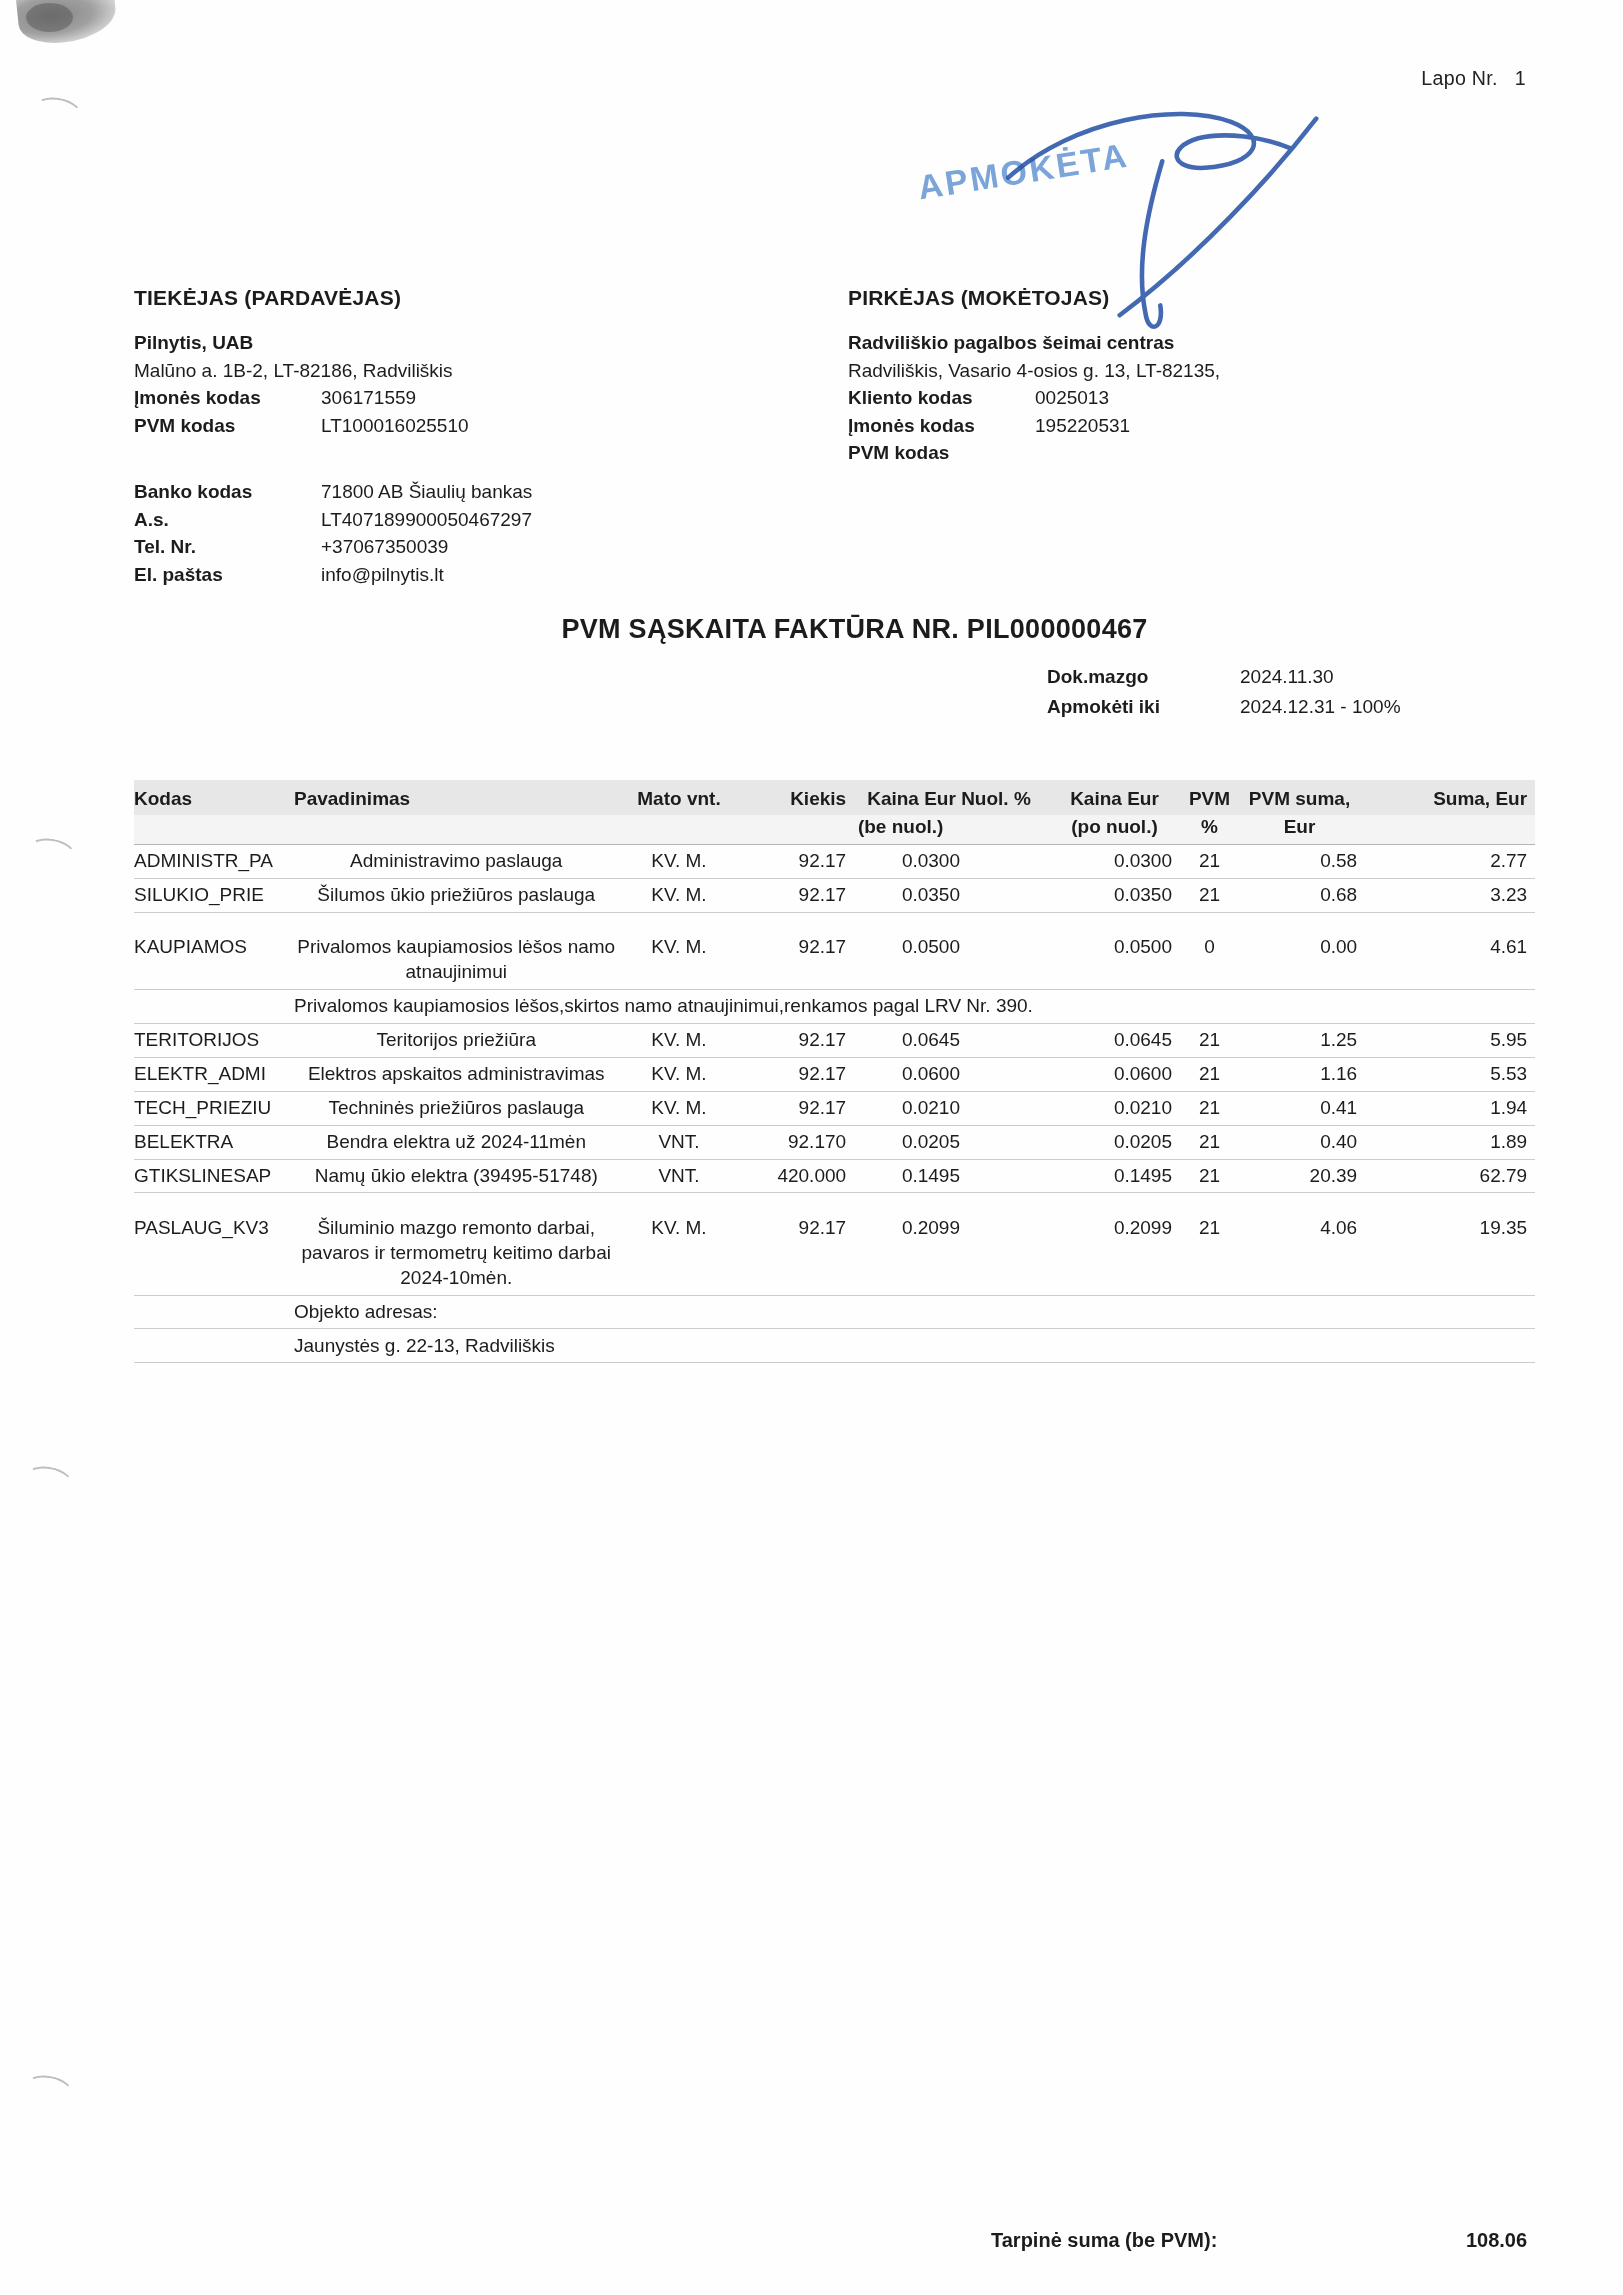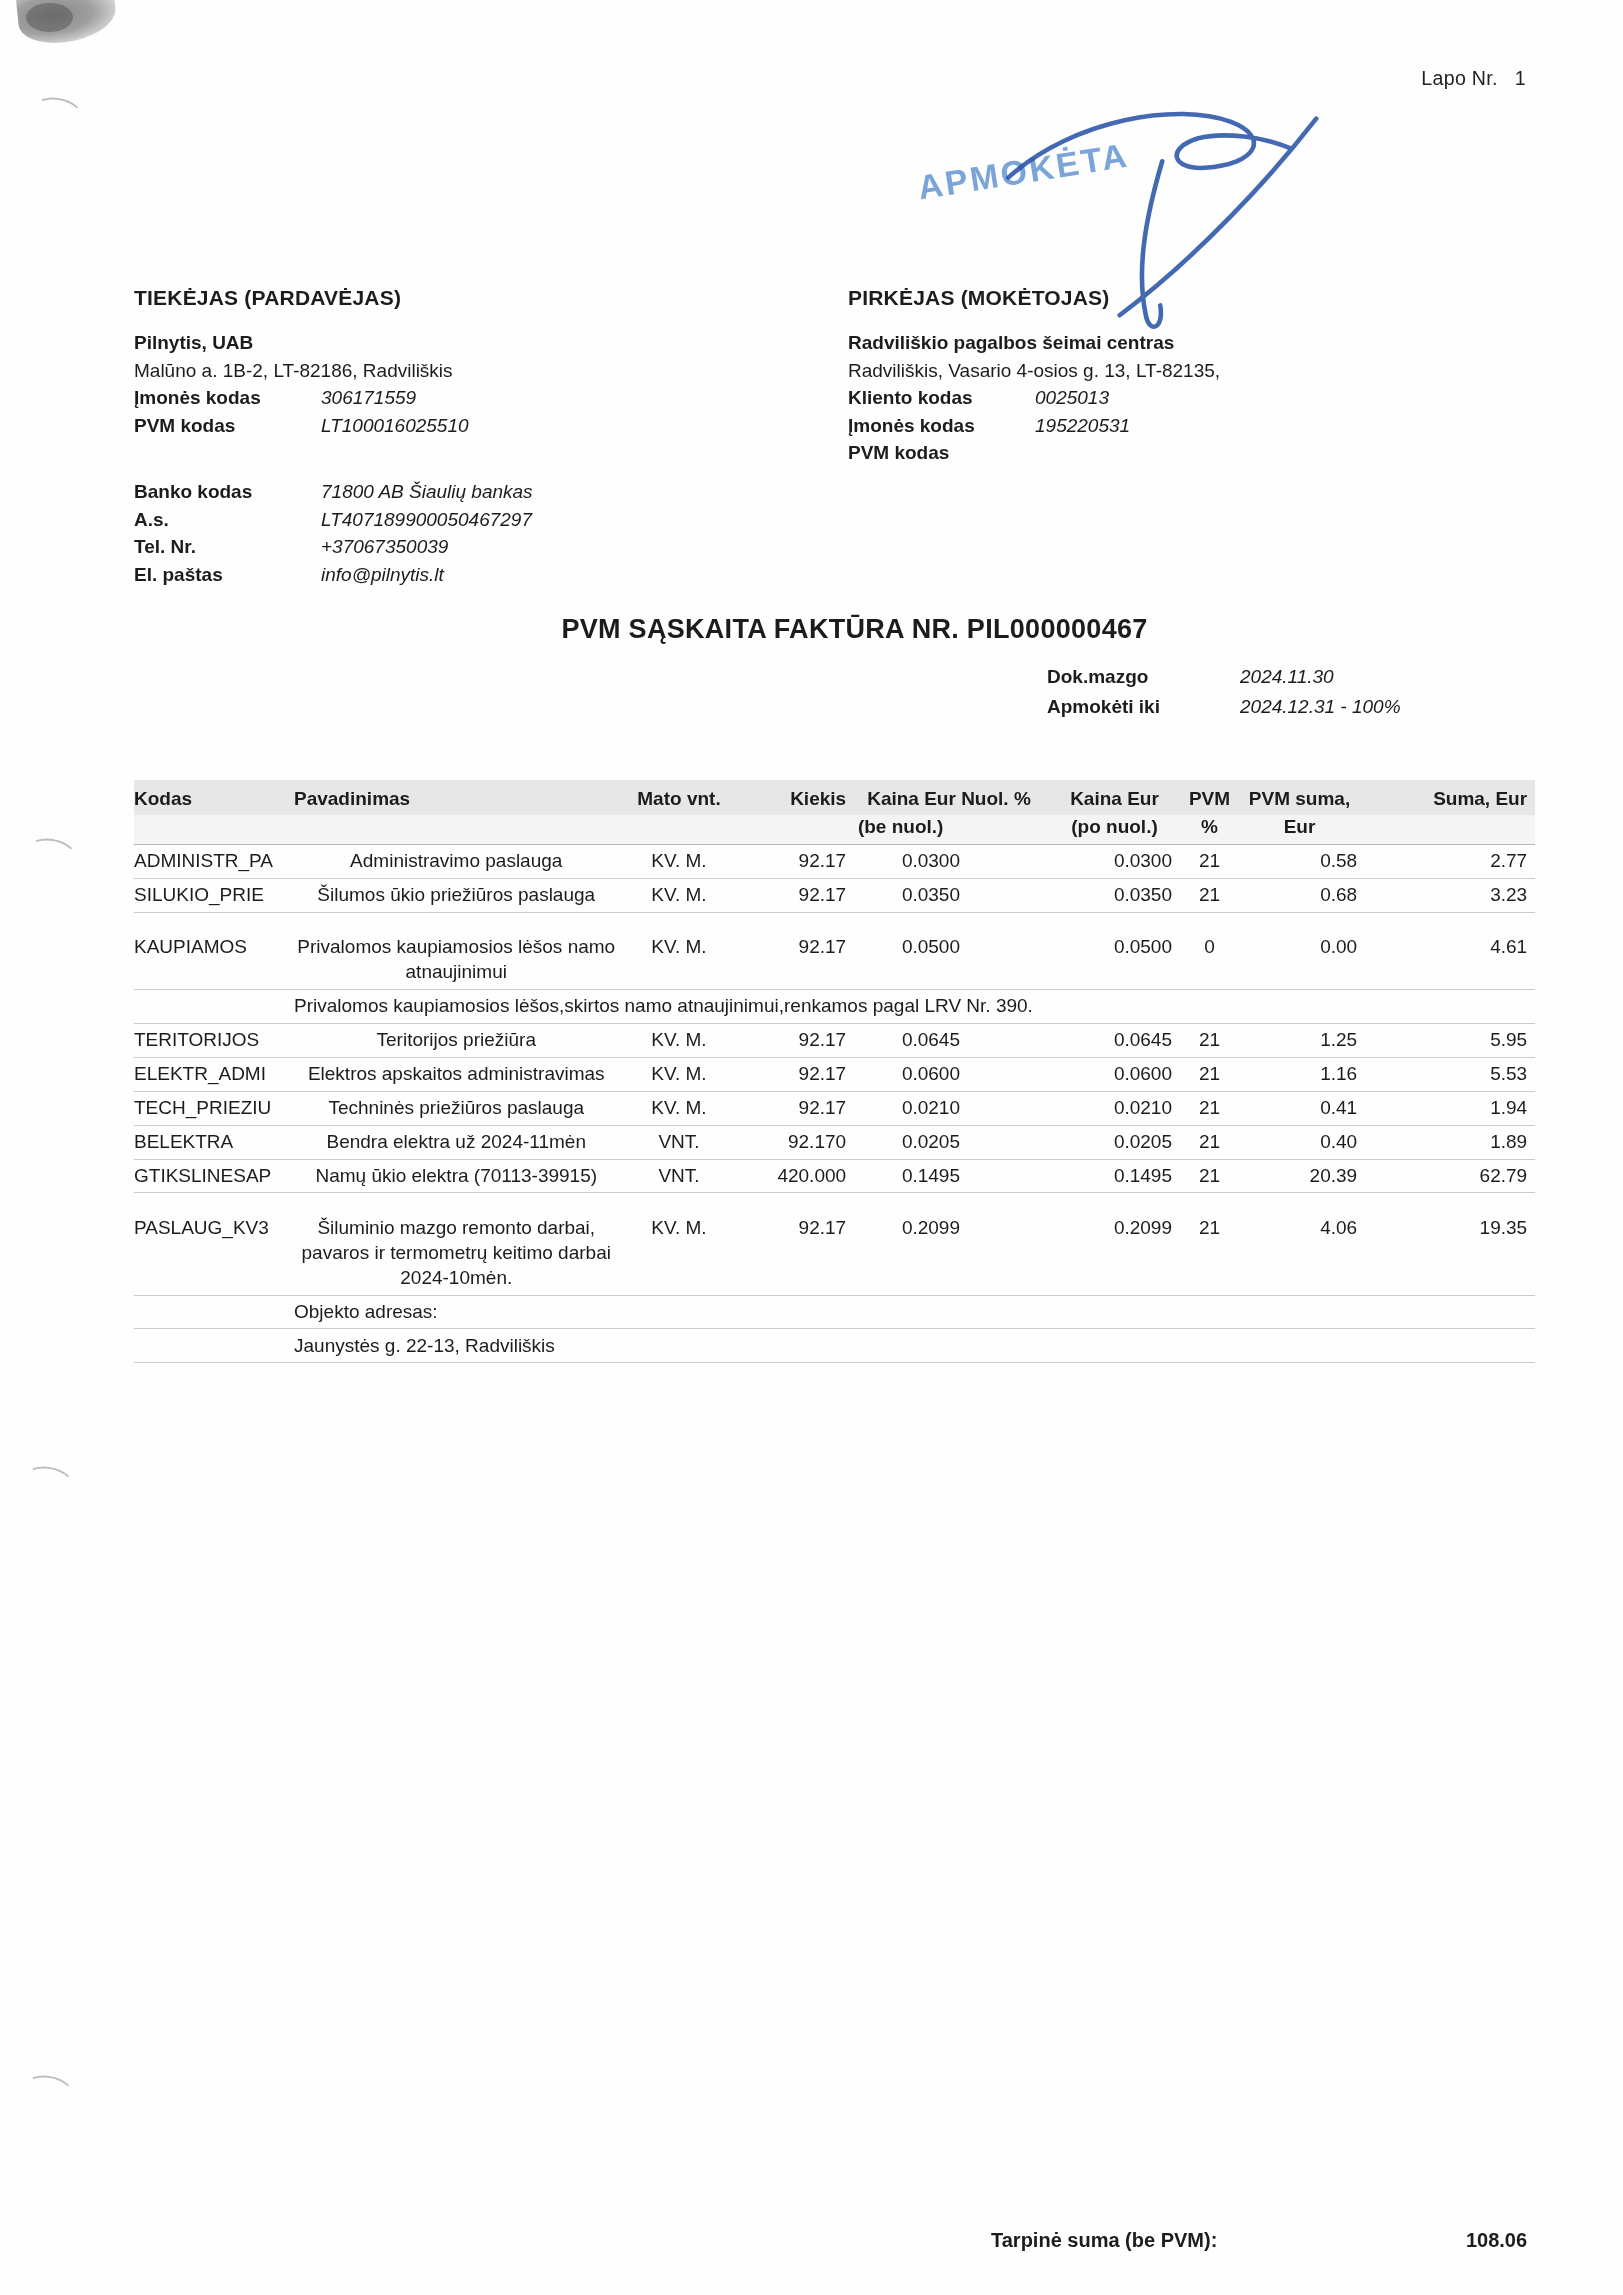--- a/index.html
+++ b/index.html
@@ -49,21 +49,21 @@
   }
   .sig-svg { position: absolute; left: 79px; top: 6.5px; }
 
   
   .party { position: absolute; font-size: 19px; line-height: 27.5px; }
   .party-heading { font-size: 21px; font-weight: bold; line-height: 29px; margin-bottom: 17px; letter-spacing: 0.2px; }
   .party-name { font-weight: bold; }
   .frow { display: flex; }
   .flabel { font-weight: bold; width: 187px; flex: 0 0 187px; }
   .flabel.inline { width: auto; flex: 0 0 auto; margin-right: 9.2px; }
-  .fval { font-weight: normal; font-style: italic; }
+  .fval { font-weight: normal; }
   .bank-group { margin-top: 39px; }
   .pastabos-row { margin-top: 11px; }
 
   
   .doc-title {
     position: absolute; left: 85px; top: 614px; width: 1539px;
     text-align: center; font-size: 27px; font-weight: bold; letter-spacing: 0.3px;
   }
   .meta { position: absolute; left: 1047px; top: 662px; font-size: 19px; line-height: 30px; }
   .meta .frow .flabel { width: 193px; flex: 0 0 193px; }
@@ -312,21 +312,21 @@
           <div class="cell a3">VNT.</div>
           <div class="cell a4">92.170</div>
           <div class="cell a5">0.0205</div>
           <div class="cell a6">0.0205</div>
           <div class="cell a7">21</div>
           <div class="cell a8">0.40</div>
           <div class="cell a9">1.89</div>
         </div>
         <div class="tgrid trow">
           <div class="cell a1">GTIKSLINESAP</div>
-          <div class="cell a2">Namų ūkio elektra (70113-39915)</div>
+          <div class="cell a2">Namų ūkio elektra (39495-51748)</div>
           <div class="cell a3">VNT.</div>
           <div class="cell a4">420.000</div>
           <div class="cell a5">0.1495</div>
           <div class="cell a6">0.1495</div>
           <div class="cell a7">21</div>
           <div class="cell a8">20.39</div>
           <div class="cell a9">62.79</div>
         </div>
         <div class="spacer-row"></div>
         <div class="tgrid trow">

